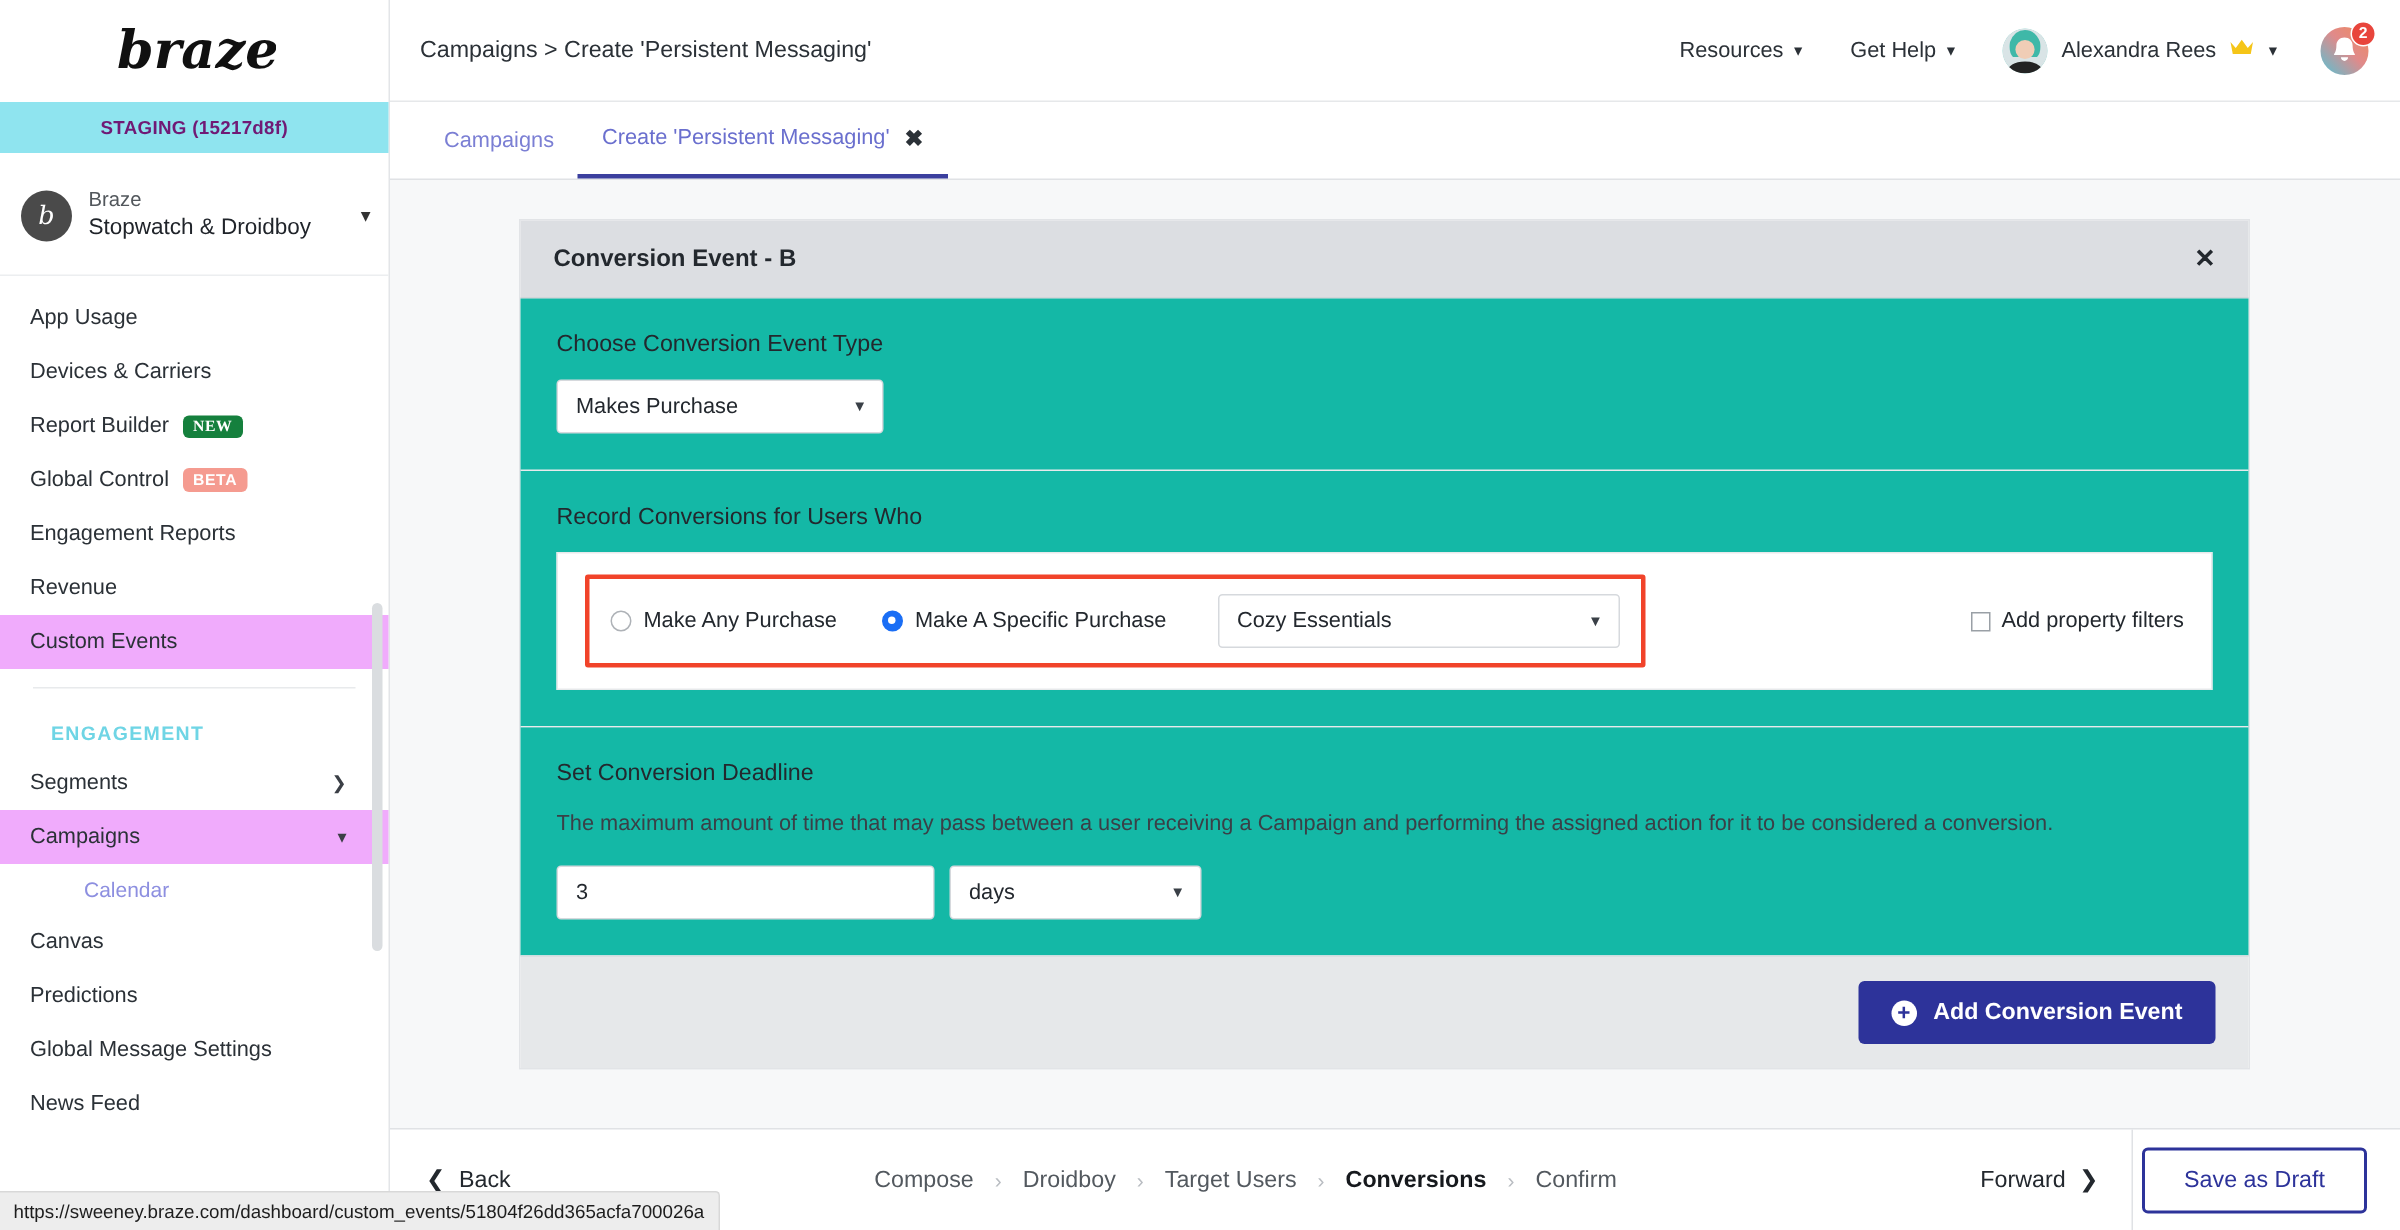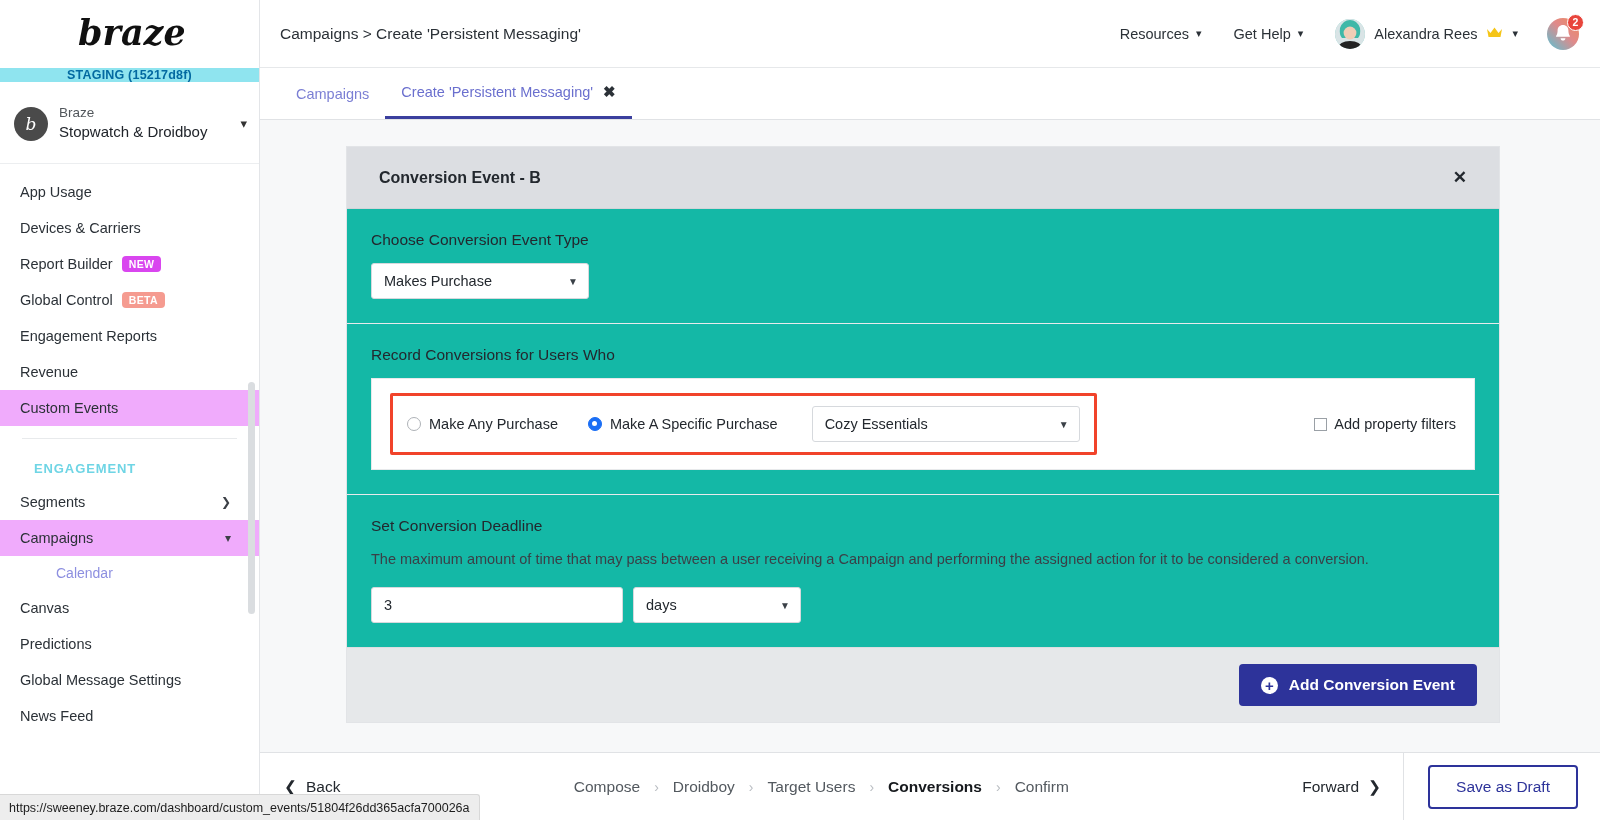--- a/index.html
+++ b/index.html
@@ -17,23 +17,23 @@
     background: #ffffff;
     border-right: 1px solid #e3e5e8;
     position: relative;
     flex: 0 0 260px;
   }
   .logo-wrap {
     height: 68px; display: flex; align-items: center; justify-content: center;
   }
   .braze-logo { display:block; }
   .staging-bar {
-    height: 14px; background: #8fe4ef;
+    height: 34px; background: #8fe4ef;
     display: flex; align-items: center; justify-content: center;
-    font-size: 12.5px; font-weight: bold; color: #0369a1; letter-spacing: .2px;
+    font-size: 12.5px; font-weight: bold; color: #701a75; letter-spacing: .2px;
   }
   .workspace {
     display: flex; align-items: center; padding: 14px 12px 12px 14px;
     border-bottom: 1px solid #eceef0; min-height: 82px;
   }
   .ws-avatar {
     width: 34px; height: 34px; border-radius: 50%; background: #4a4a4a;
     color: #fff; display:flex; align-items:center; justify-content:center;
     font-size: 17px; font-family: "DejaVu Serif", serif; font-style: italic;
     flex: 0 0 34px; margin-right: 11px;
@@ -49,21 +49,21 @@
     padding-left: 20px; font-size: 14.5px; color: #2b3137;
     cursor: pointer; position: relative;
   }
   .nav-item.active { background: #f0abfc; }
   .nav-item .chev { position: absolute; right: 28px; color: #3b3f46; font-size: 12px; }
   .badge {
     display: inline-block; margin-left: 9px; padding: 2px 7px;
     border-radius: 4px; font-size: 10.5px; font-weight: bold; color: #fff;
     letter-spacing: .4px; vertical-align: middle;
   }
-  .badge.new { background: #d946ef; }
+  .badge.new { background: #15803d; font-family: Liberation Serif, serif; }
   .badge.beta { background: #f59b90; }
   .nav-divider { height:1px; background:#e8eaec; margin: 12px 22px 0 22px; }
   .nav-section {
     padding: 22px 0 8px 34px; font-size: 13px; font-weight: bold;
     color: #6fd5e5; letter-spacing: .9px;
   }
   .nav-sub {
     height: 34px; display:flex; align-items:center; padding-left: 56px;
     font-size: 14px; color: #8d8fe0; cursor: pointer;
   }
@@ -109,22 +109,22 @@
     height: 51px; display: flex; align-items: center; padding: 0 16px;
     font-size: 14.5px; color: #7b7fd4; cursor: pointer; gap: 10px;
   }
   .tab.active { color: #6a6fce; border-bottom: 3px solid #3b3f9e; }
   .tab-x { color: #2b3137; font-size: 15px; font-weight: bold; }
 
   .content { flex: 1; overflow: hidden; padding: 26px 100px 0 86px; }
 
   .panel { background: #fff; border: 1px solid #e2e4e7; }
   .panel-head {
-    background: #dcdee2; height: 62px; display: flex; align-items: center;
-    padding: 0 32px; border-bottom: 1px solid #d2d4d8;
+    background: #dcdee2; height: 52px; display: flex; align-items: center;
+    padding: 0 22px; border-bottom: 1px solid #d2d4d8;
   }
   .panel-title { font-size: 16px; font-weight: bold; color: #23282e; }
   .panel-x { margin-left: auto; font-size: 17px; color: #23282e; font-weight: bold; cursor: pointer; }
 
   .sect { padding: 22px 24px 24px 24px; border-bottom: 1px solid #e8eaec; background: #14b8a6; }
   .sect.nb { border-bottom: none; }
   .sect-label { font-size: 15.5px; color: #23282e; margin-bottom: 14px; }
   .sect-desc { font-size: 14.5px; color: #3a4047; margin-bottom: 18px; line-height: 1.4; }
 
   .sel {
@@ -435,20 +435,20 @@
           <span class="step-sep">›</span>
           <span class="step current">Conversions</span>
           <span class="step-sep">›</span>
           <span class="step">Confirm</span>
         </div>
       <div class="fwd-btn">
         <span>Forward</span>
         <span>❯</span>
       </div>
       <div class="bottom-divider"></div>
-      <button class="btn-outline" style="margin-left:24px;">Save as Draft</button>
+      <button class="btn-outline" style="margin-left:6px;">Save as Draft</button>
     </div>
   </div>
 
   <div class="statusbar">
     <span>https://sweeney.braze.com/dashboard/custom_events/51804f26dd365acfa700026a</span>
   </div>
 </div>
 
 </body></html>

